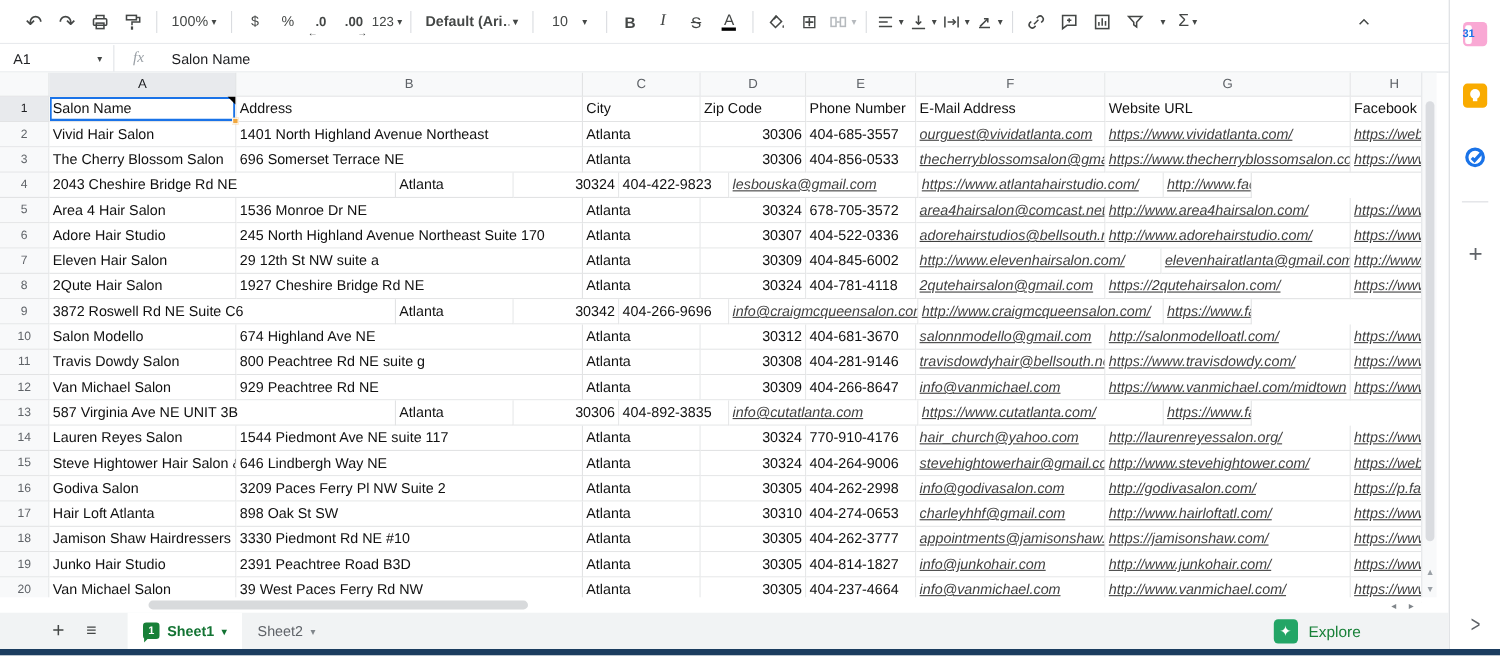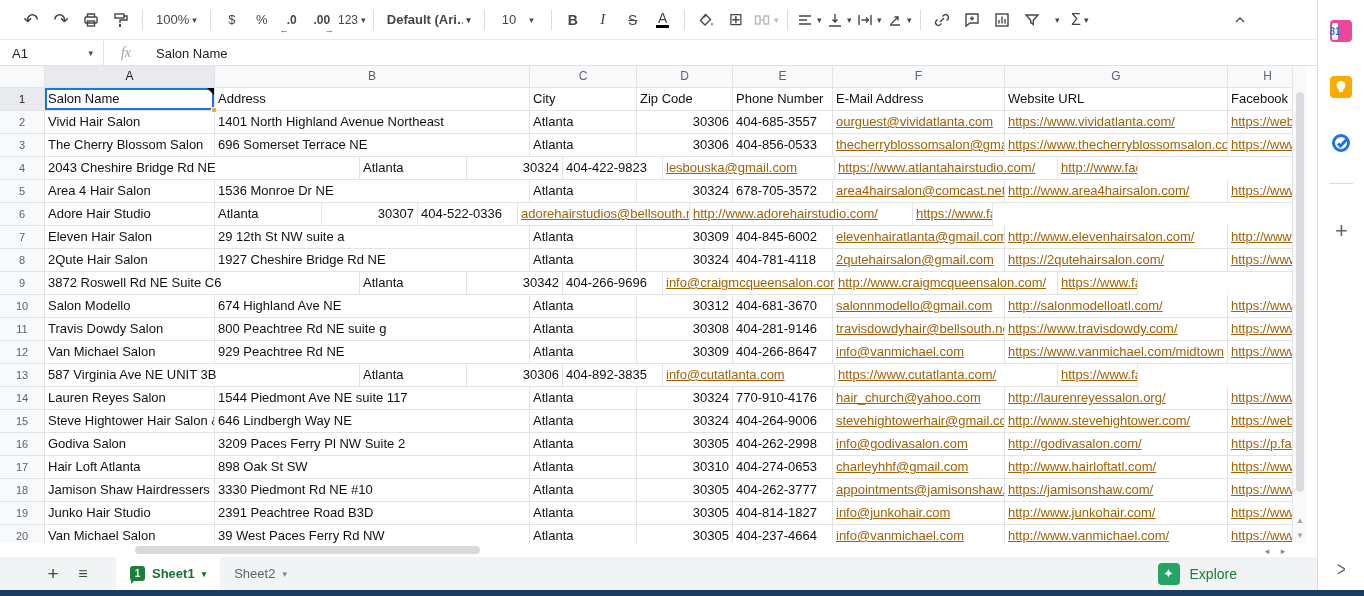--- a/index.html
+++ b/index.html
@@ -47,21 +47,21 @@
   .cell { flex:none; height:23px; line-height:22px; font-size:13px; color:#111;
     border-right:1px solid #e2e3e4; border-bottom:1px solid #e2e3e4;
     padding:0 3px; white-space:nowrap; overflow:hidden; background:#fff; }
   .colhead .cell { height:22px; line-height:21px; background:#f8f9fa; color:#5f6368;
     text-align:center; font-size:12px; }
   .gutter { background:#f8f9fa; color:#5f6368; text-align:center; font-size:11px; }
   .hl { background:#e8eaed !important; color:#202124 !important; }
   .w0{width:45px} .wA{width:170px} .wB{width:315px} .wC{width:107px} .wD{width:96px}
   .wE{width:100px} .wF{width:172px} .wG{width:223px} .wH{width:80px}
   .num { text-align:right; }
-  .link { color:#a16207; text-decoration:underline; cursor:pointer; }
+  .link { color:#404040; text-decoration:underline; cursor:pointer;font-style:italic; }
   .sel { position:relative; box-shadow:inset 0 0 0 2px #1a73e8; overflow:visible; }
   .sel .clip { position:absolute; inset:0; padding:0 3px; overflow:hidden; white-space:nowrap; }
   .corner-flag { position:absolute; right:0; top:0; width:0; height:0;
     border-right:7px solid #000; border-bottom:7px solid transparent; z-index:3; }
   .fill-handle { position:absolute; right:-3px; bottom:-3px; width:6px; height:6px;
     background:#f0a73e; border:1px solid #fff; z-index:3; }
 
   
   .vscroll { position:absolute; top:66px; left:1292px; width:14px; height:477px;
     background:#f8f9fa; border-left:1px solid #e3e5e8; }
@@ -91,21 +91,21 @@
   .explore { position:absolute; right:80px; top:0; height:33px; display:flex; align-items:center;
     cursor:pointer; }
   .explore-ic { width:22px; height:22px; border-radius:4px; background:#23a566; color:#fff;
     display:flex; align-items:center; justify-content:center; font-size:13px; margin-right:10px; }
   .explore-lbl { color:#188038; font-size:14px; }
 
   
   .rail { position:absolute; top:0; left:1317px; width:47px; height:590px; background:#fff;
     border-left:1px solid #dadce0; }
   .rail-ic { position:absolute; left:12px; width:22px; height:22px; cursor:pointer; }
-  .cal { top:20px; background:#ec4899; border-radius:4px; padding:3px 14px 2px 2px; }
+  .cal { top:20px; background:#f9a8d4; border-radius:4px; padding:3px 14px 2px 2px; }
   .cal-inner { width:100%; height:100%; background:#fff; border-radius:2px; display:flex;
     align-items:center; justify-content:center; font-size:10px; font-weight:bold; color:#1a73e8; }
   .keep { top:76px; background:#f9ab00; border-radius:4px; }
   .tasks { top:132px; }
   .rail-div { position:absolute; top:183px; left:11px; width:24px; height:1px; background:#dadce0; }
   .rail-plus { position:absolute; top:218px; left:0; width:47px; text-align:center; font-size:22px;
     color:#5f6368; cursor:pointer; }
   .rail-chev { position:absolute; top:560px; left:0; width:47px; text-align:center; font-size:15px;
     color:#5f6368; cursor:pointer; transform:scaleY(1.4); }
 
@@ -329,36 +329,37 @@
           <div class="cell wC">Atlanta</div>
           <div class="cell wD num">30324</div>
           <div class="cell wE">678-705-3572</div>
           <div class="cell wF"><span class="link">area4hairsalon@comcast.net</span></div>
           <div class="cell wG"><span class="link">http://www.area4hairsalon.com/</span></div>
           <div class="cell wH"><span class="link">https://www.facebook.com/</span></div>
         </div>
         <div class="row">
           <div class="cell gutter w0">6</div>
           <div class="cell wA">Adore Hair Studio</div>
+          <div class="cell wB">245 North Highland Avenue Northeast Suite 170</div>
           <div class="cell wC">Atlanta</div>
           <div class="cell wD num">30307</div>
           <div class="cell wE">404-522-0336</div>
           <div class="cell wF"><span class="link">adorehairstudios@bellsouth.net</span></div>
           <div class="cell wG"><span class="link">http://www.adorehairstudio.com/</span></div>
           <div class="cell wH"><span class="link">https://www.facebook.com/</span></div>
         </div>
         <div class="row">
           <div class="cell gutter w0">7</div>
           <div class="cell wA">Eleven Hair Salon</div>
           <div class="cell wB">29 12th St NW suite a</div>
           <div class="cell wC">Atlanta</div>
           <div class="cell wD num">30309</div>
           <div class="cell wE">404-845-6002</div>
+          <div class="cell wG"><span class="link">http://www.elevenhairsalon.com/</span></div>
           <div class="cell wF"><span class="link">elevenhairatlanta@gmail.com</span></div>
-          <div class="cell wG"><span class="link">http://www.elevenhairsalon.com/</span></div>
           <div class="cell wH"><span class="link">http://www.facebook.com/</span></div>
         </div>
         <div class="row">
           <div class="cell gutter w0">8</div>
           <div class="cell wA">2Qute Hair Salon</div>
           <div class="cell wB">1927 Cheshire Bridge Rd NE</div>
           <div class="cell wC">Atlanta</div>
           <div class="cell wD num">30324</div>
           <div class="cell wE">404-781-4118</div>
           <div class="cell wF"><span class="link">2qutehairsalon@gmail.com</span></div>

